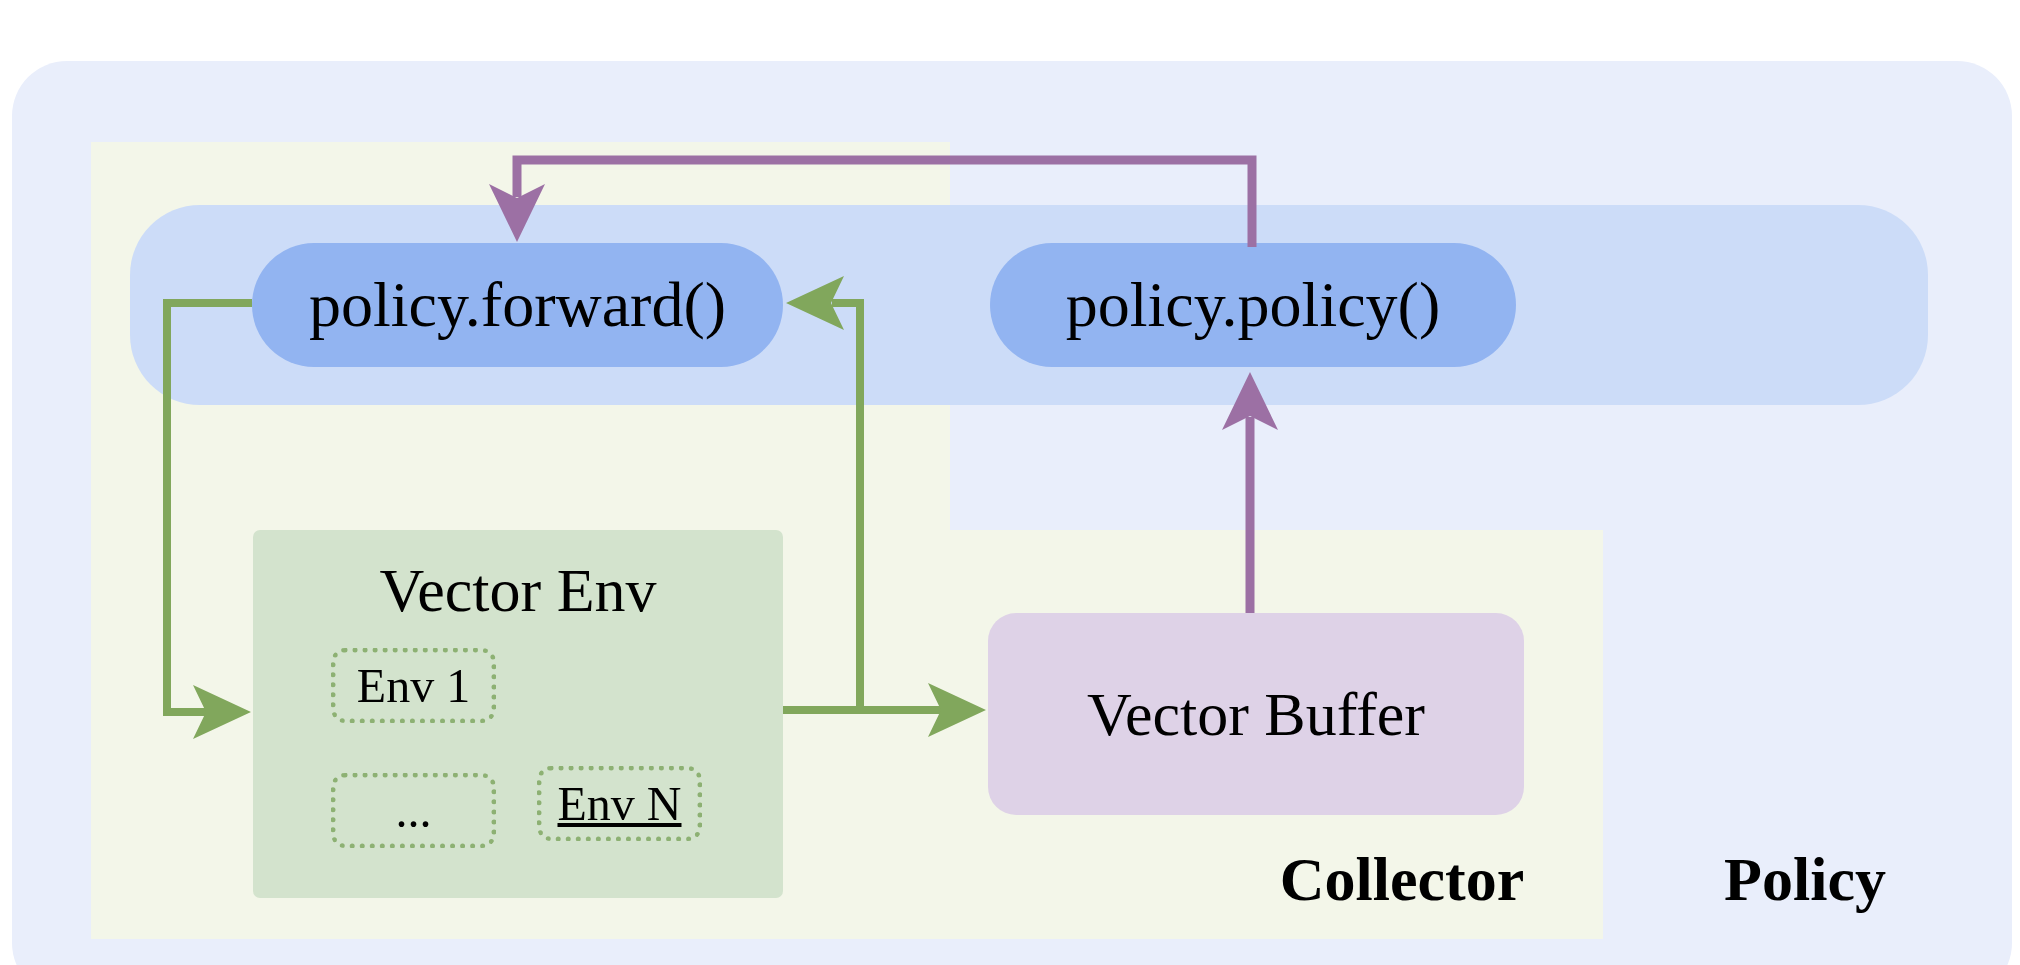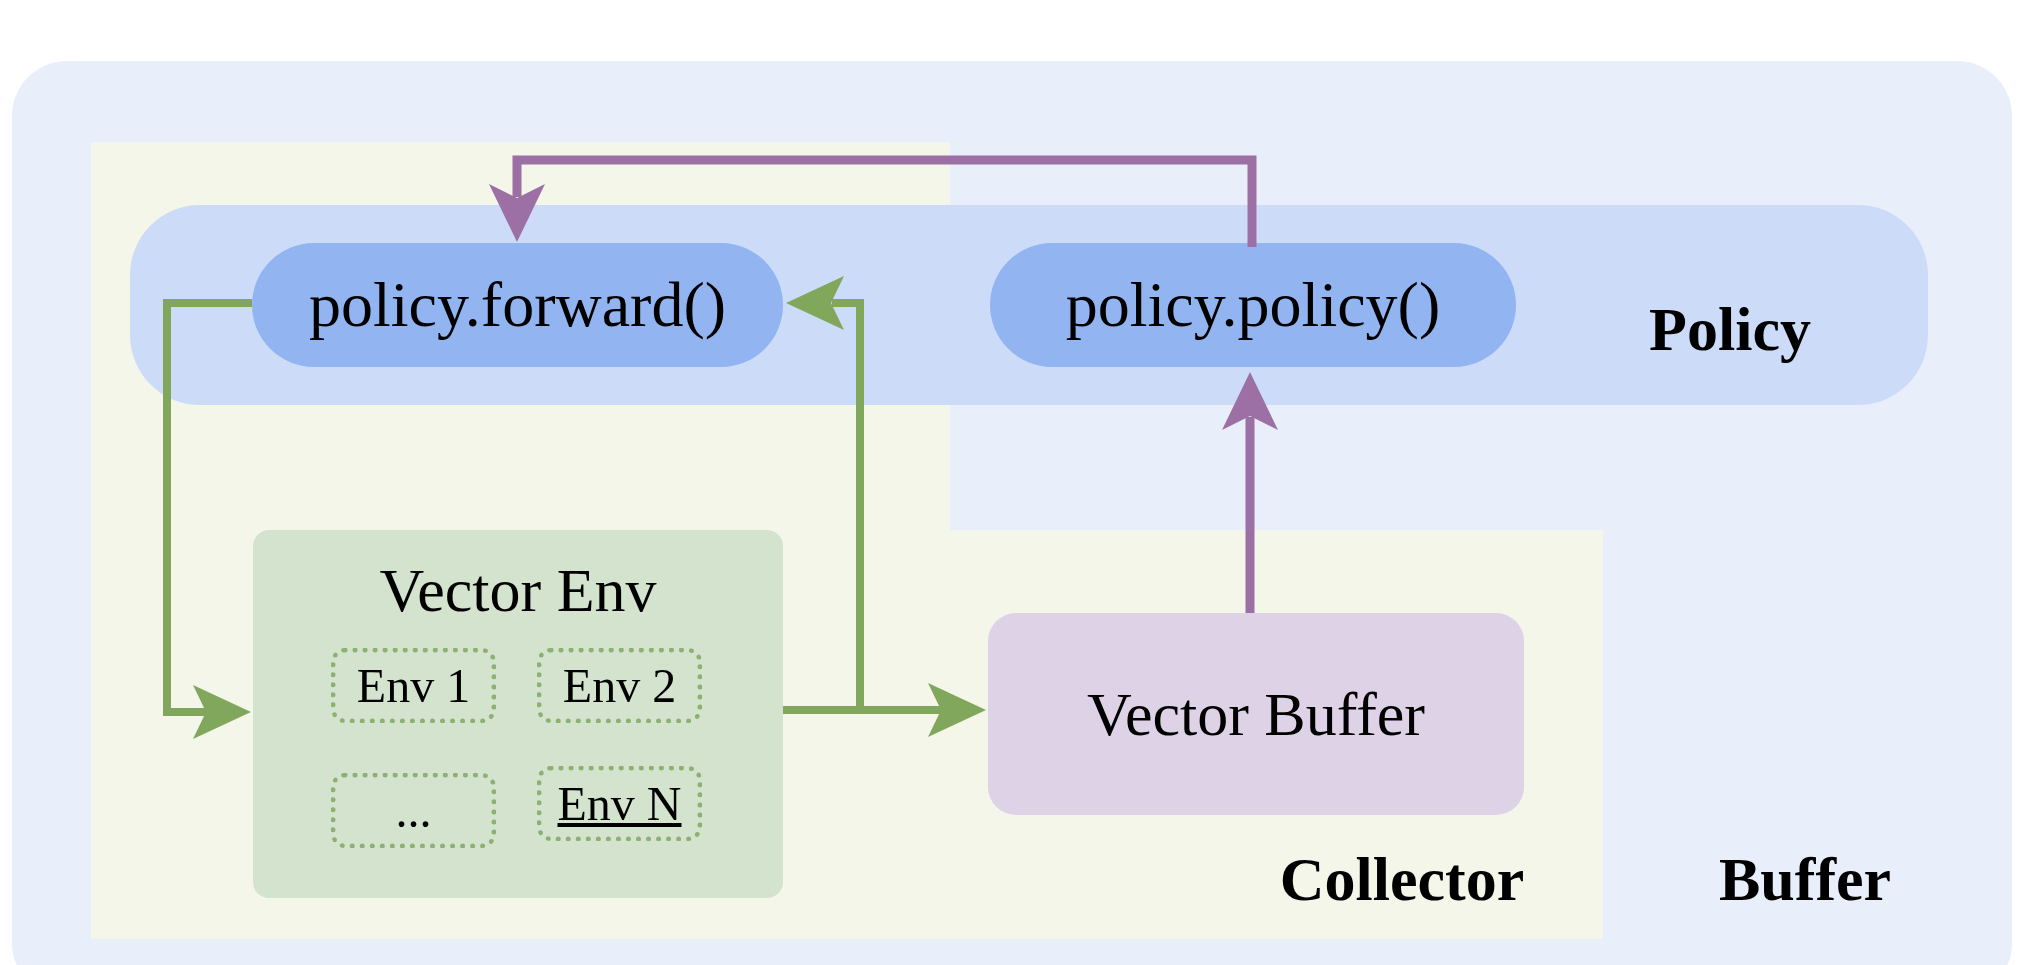--- a/index.html
+++ b/index.html
@@ -27,21 +27,21 @@
   .pill-forward{left:252px;top:198px;width:531px;}
   .pill-update{left:990px;top:198px;width:526px;}
   .region-label{
     font-size:62px;font-weight:bold;color:var(--text);
     display:flex;align-items:center;justify-content:center;white-space:nowrap;
   }
   .policy-label{left:1620px;top:252px;width:220px;height:64px;}
   .collector-label{left:1252px;top:803px;width:300px;height:62px;}
   .trainer-label{left:1655px;top:803px;width:300px;height:62px;}
   .venv-box{
-    left:253px;top:485px;width:530px;height:368px;border-radius:16px;
+    left:253px;top:485px;width:530px;height:368px;border-radius:7px;
     background:var(--env-box-bg);
   }
   .venv-title{
     left:0;top:25px;width:530px;height:70px;font-size:62px;color:var(--text);
     display:flex;align-items:center;justify-content:center;white-space:nowrap;
   }
   .env-item{
     width:165px;height:75px;border:5px dotted var(--env-item-border);
     border-radius:14px;box-sizing:border-box;
     display:flex;align-items:center;justify-content:center;
@@ -70,36 +70,34 @@
   <div class="abs cream cream-b"></div>
 
   <div class="abs policy-band"></div>
 
   <div class="abs pill pill-forward">
     <span>policy.forward()</span>
   </div>
   <div class="abs pill pill-update">
     <span>policy.policy()</span>
   </div>
-  <div class="abs region-label policy-label">Policy</div>
 
   <div class="abs venv-box">
     <div class="abs venv-title">Vector Env</div>
     <div class="abs env-item env-1">Env 1</div>
-    <div class="abs env-item env-2">Env 2</div>
     <div class="abs env-item env-dots">...</div>
     <div class="abs env-item env-n">Env N</div>
   </div>
 
   <div class="abs region-label collector-label">Collector</div>
 
   <div class="abs buffer-box">
     <span>Vector Buffer</span>
   </div>
-  <div class="abs region-label trainer-label">Buffer</div>
+  <div class="abs region-label trainer-label">Policy</div>
 
   <svg class="abs arrows" viewBox="0 0 2020 965" xmlns="http://www.w3.org/2000/svg">
 
     <path d="M 252,258 H 167 V 667 H 209" fill="none" stroke="var(--green-arrow)" stroke-width="8"></path>
     <polygon points="251,667 193,640 206,667 193,694" fill="var(--green-arrow)"></polygon>
 
     <path d="M 783,665 H 942" fill="none" stroke="var(--green-arrow)" stroke-width="8"></path>
     <polygon points="986,665 928,638 941,665 928,692" fill="var(--green-arrow)"></polygon>
 
     <path d="M 860,665 V 258 H 832" fill="none" stroke="var(--green-arrow)" stroke-width="8"></path>

